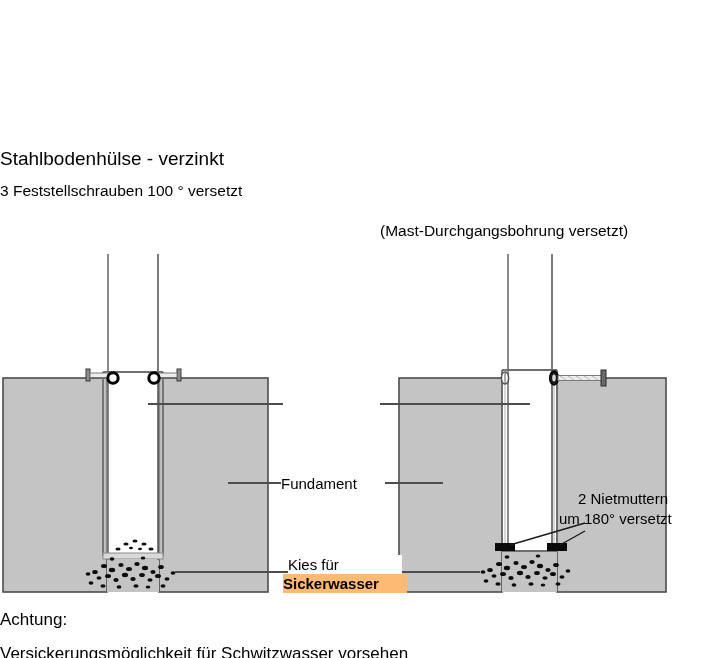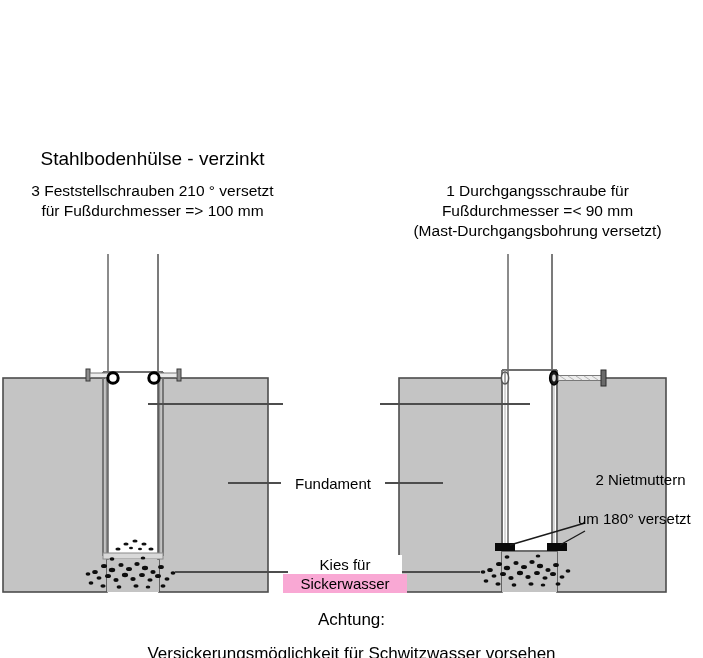--- a/index.html
+++ b/index.html
@@ -16,21 +16,21 @@
     color: #000000;
   }
   #stage {
     position: absolute;
     left: 0; top: 0;
     width: 703px;
     height: 658px;
   }
   .txt {
     position: absolute;
-    text-align: center;
+    text-align: left;
     white-space: pre;
     line-height: 1.28;
     color: #000;
   }
   .title {
     font-size: 19px;
   }
   .sub {
     font-size: 15.5px;
   }
@@ -205,39 +205,36 @@
       <line x1="383" y1="483" x2="443" y2="483"></line>
 
       <line x1="175" y1="572" x2="290" y2="572"></line>
       <line x1="400" y1="572" x2="480" y2="572"></line>
     </g>
 
   </svg>
 
   <div class="txt title" style="left:0px; top:147px; width:305px;">Stahlbodenhülse - verzinkt</div>
 
-  <div class="txt sub" style="left:0px; top:181px; width:305px;">3 Feststellschrauben 210 ° versetzt</div>
-
-  <div class="txt sub" style="left:0px; top:201px; width:305px;">für Fußdurchmesser =&gt; 100 mm</div>
-
-
-  <div class="txt sub" style="left:380px; top:181px; width:315px;">1 Durchgangsschraube für</div>
-
-  <div class="txt sub" style="left:380px; top:201px; width:315px;">Fußdurchmesser =&lt; 90 mm</div>
+  <div class="txt sub" style="left:0px; top:181px; width:305px;">3 Feststellschrauben 100 ° versetzt</div>
+
+
+
+
 
   <div class="txt sub" style="left:380px; top:221px; width:315px;">(Mast-Durchgangsbohrung versetzt)</div>
 
 
   <div class="txt callout" style="left:288px; top:555px; width:114px; background:#ffffff;">Kies für</div>
 
   <div class="txt callout" style="left:281px; top:474px; width:104px; background:#ffffff;">Fundament</div>
 
-  <div class="txt callout" style="left:283px; top:574px; width:124px; background:#f9a8d4;">Sickerwasser</div>
-
-  <div class="txt callout" style="left:578px; top:470px; width:125px; text-align:center;">2 Nietmuttern</div>
-
-  <div class="txt callout" style="left:578px; top:509px; width:125px; text-align:left;">um 180° versetzt</div>
+  <div class="txt callout" style="left:283px; top:574px; width:124px; background:#fdba74;font-weight:bold;">Sickerwasser</div>
+
+  <div class="txt callout" style="left:578px; top:489px; width:125px; text-align:left;">2 Nietmuttern</div>
+
+  <div class="txt callout" style="left:559px; top:509px; width:125px; text-align:left;">um 180° versetzt</div>
 
   <div class="txt caption" style="left:0px; top:609px; width:703px;">Achtung:</div>
 
   <div class="txt caption" style="left:0px; top:632px; width:703px;margin-top:11px;">Versickerungsmöglichkeit für Schwitzwasser vorsehen</div>
 
 </div>
 
 </body></html>

